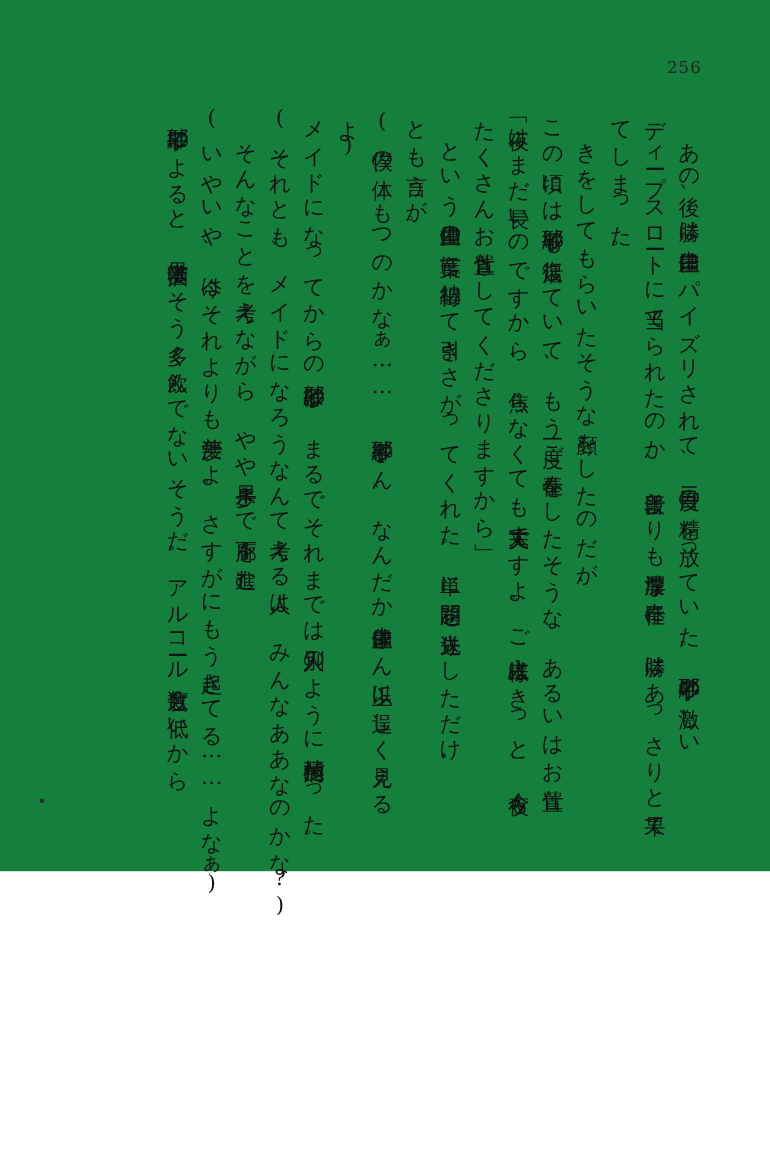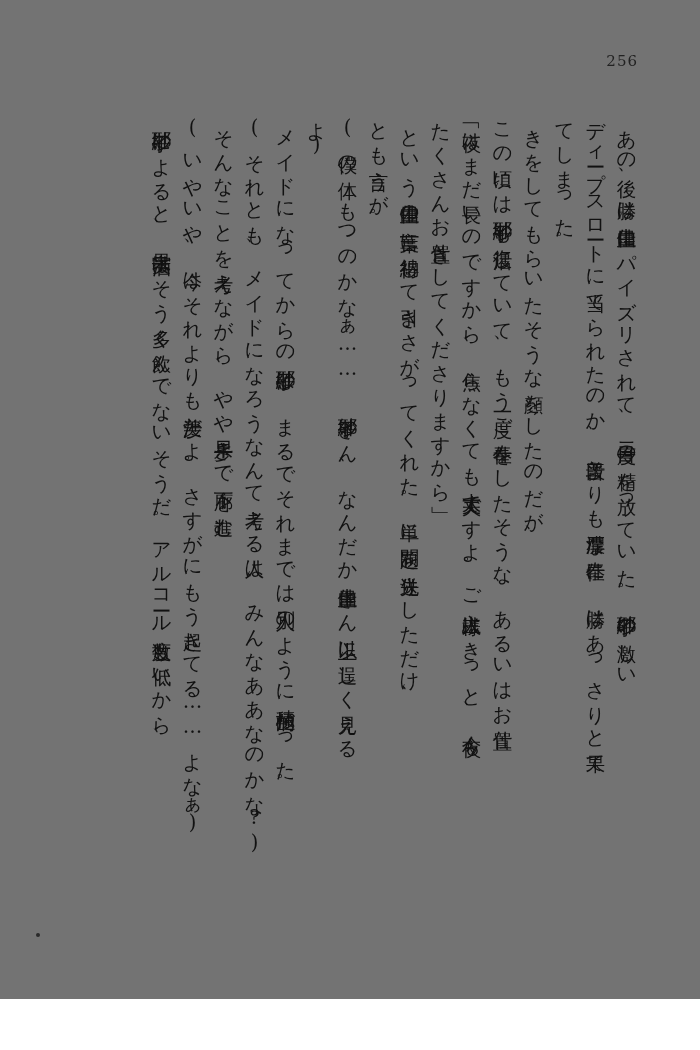--- a/index.html
+++ b/index.html
@@ -10,22 +10,22 @@
   body {
     width: 700px;
     height: 1050px;
     overflow: hidden;
     font-family: "DejaVu Serif", "Liberation Serif", serif;
     color: #1a1a1a;
   }
   .page {
     position: relative;
     width: 700px;
-    height: 999px;
-    background: #737373;
+    height: 792px;
+    background: #15803d;
     box-sizing: border-box;
   }
   .page-number {
     position: absolute;
     top: 52px;
     right: 62px;
     font-size: 15px;
     letter-spacing: 1px;
     color: #222;
     font-family: "DejaVu Serif", "Liberation Serif", serif;

